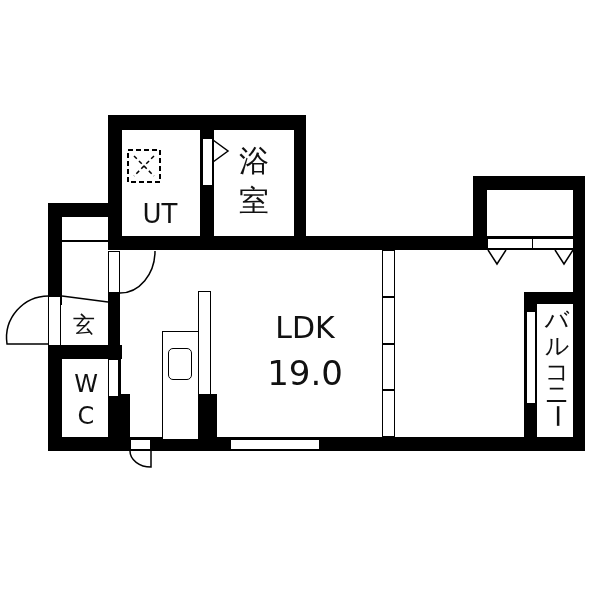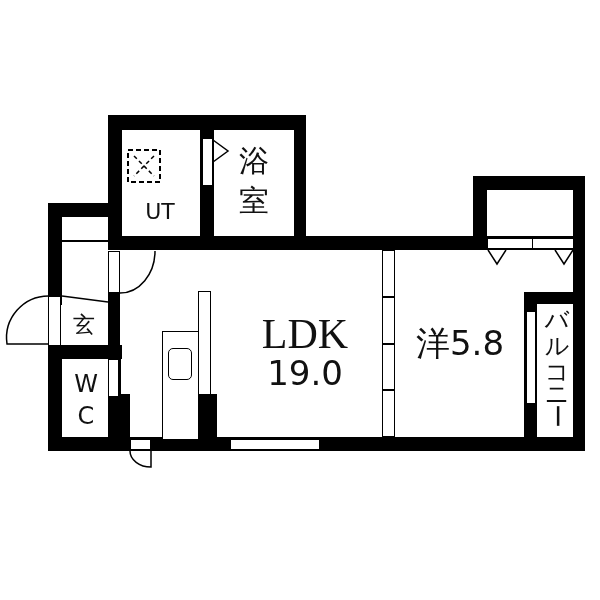--- a/index.html
+++ b/index.html
@@ -79,34 +79,33 @@
     <rect x="128" y="150" width="32" height="32" fill="none" stroke="#000" stroke-width="2" stroke-dasharray="5,3"></rect>
     <line x1="134" y1="156" x2="154" y2="176" stroke="#000" stroke-width="1.5" stroke-dasharray="4,3"></line>
     <line x1="154" y1="156" x2="134" y2="176" stroke="#000" stroke-width="1.5" stroke-dasharray="4,3"></line>
 
     <polyline points="213,140 228,151 213,162" fill="none" stroke="#000" stroke-width="1.5"></polyline>
 
     <polyline points="488,250 497,264 506,250" fill="none" stroke="#000" stroke-width="1.5"></polyline>
     <polyline points="555,250 564,264 573,250" fill="none" stroke="#000" stroke-width="1.5"></polyline>
   </svg>
 
-  <div class="label" style="left:140px;top:201px;width:40px;font-size:22px;">UT</div>
+  <div class="label" style="left:140px;top:201px;width:40px;font-size:26px;">UT</div>
 
   <div class="label" style="left:234px;top:146px;width:40px;font-size:30px;">浴</div>
   <div class="label" style="left:234px;top:186px;width:40px;font-size:30px;">室</div>
 
 
   <div class="label" style="left:66px;top:314px;width:36px;font-size:22px;">玄</div>
 
   <div class="label" style="left:66px;top:372px;width:40px;font-size:24px;">W</div>
   <div class="label" style="left:66px;top:404px;width:40px;font-size:24px;">C</div>
 
-  <div class="label" style="left:255px;top:313px;width:100px;font-size:42px;font-family:Liberation Serif, serif;">LDK</div>
+  <div class="label" style="left:255px;top:313px;width:100px;font-size:30px;">LDK</div>
   <div class="label" style="left:255px;top:356px;width:100px;font-size:34px;">19.0</div>
 
-  <div class="label" style="left:405px;top:326px;width:110px;font-size:34px;">洋5.8</div>
 
   <div class="label" style="left:544px;top:308px;width:26px;font-size:24px;">バ</div>
   <div class="label" style="left:544px;top:334px;width:26px;font-size:24px;">ル</div>
   <div class="label" style="left:544px;top:360px;width:26px;font-size:24px;">コ</div>
   <div class="label" style="left:544px;top:382px;width:26px;font-size:24px;">ニ</div>
   <div class="label" style="left:544px;top:404px;width:26px;font-size:24px;transform:rotate(90deg);">ー</div>
 </div>
 
 </body></html>

